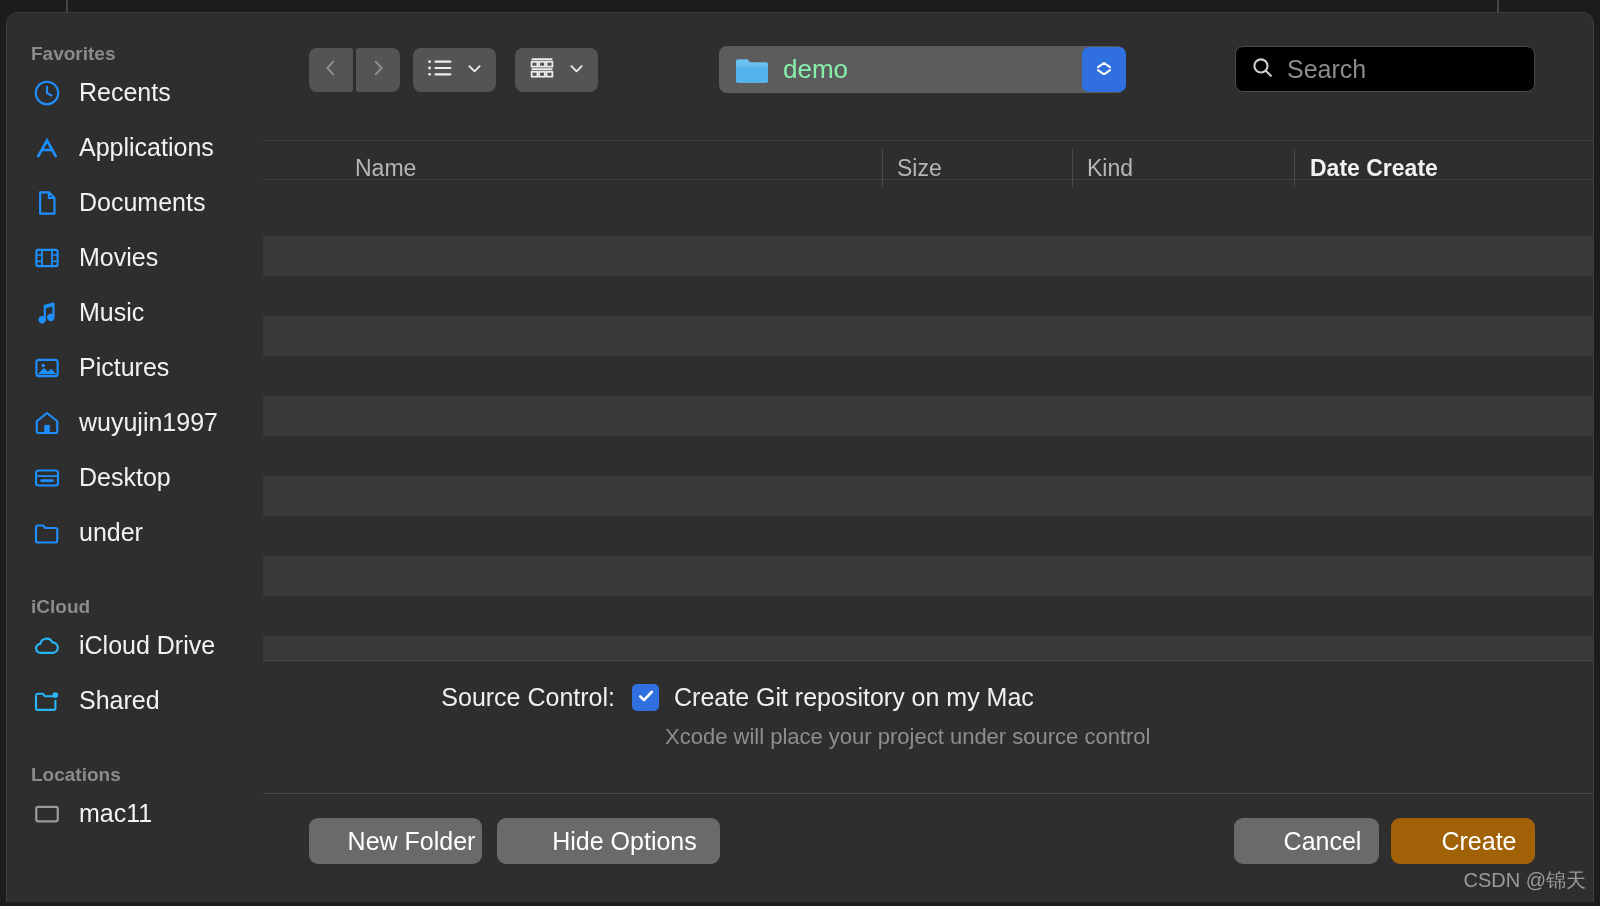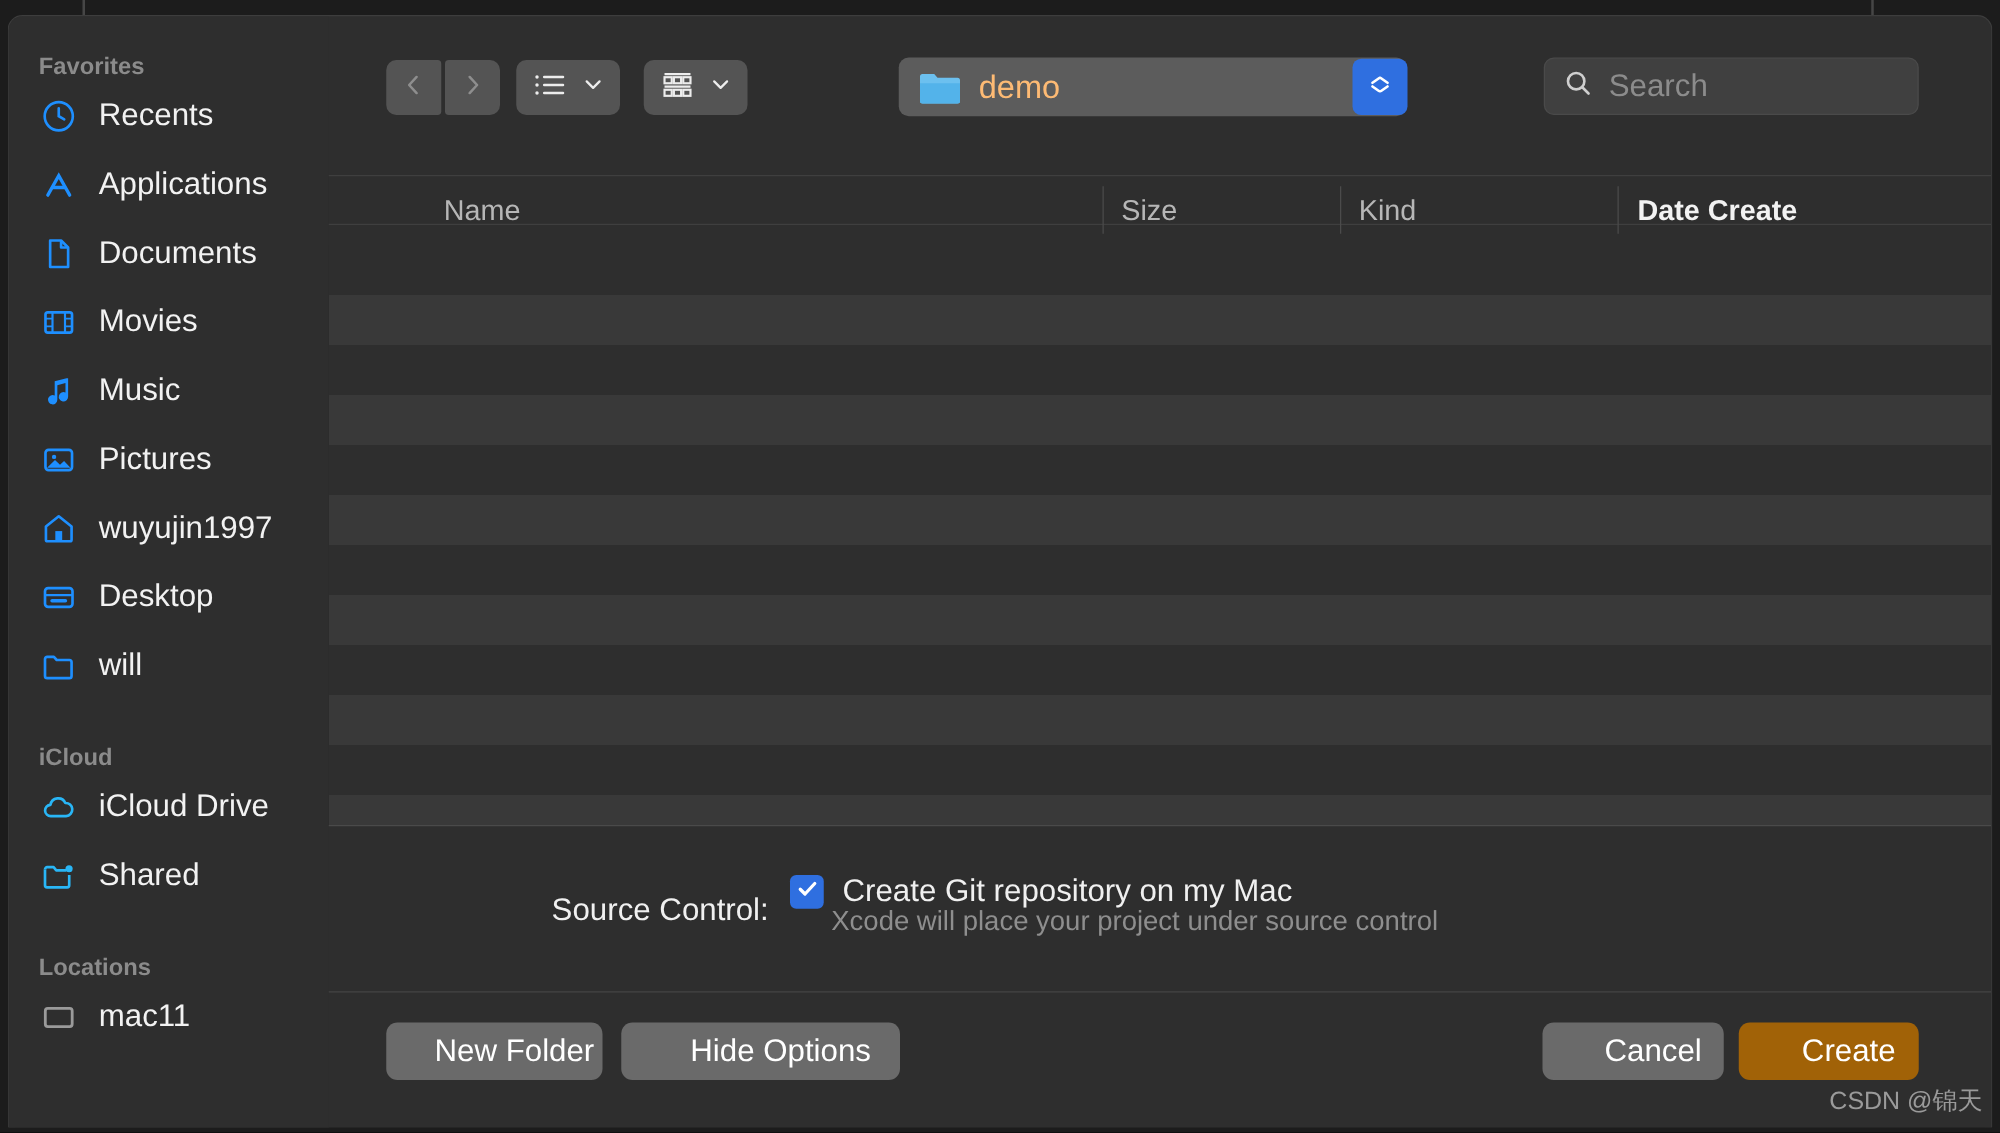--- a/index.html
+++ b/index.html
@@ -77,33 +77,33 @@
   .viewbtn svg.glyph { width: 30px; height: 26px; }
   .viewbtn svg.chev  { width: 19px; height: 19px; }
 
   .pathpopup {
     position: absolute; left: 456px; top: 33px;
     width: 406px; height: 47px;
     background: #5c5c5c; border-radius: 8px;
     display: flex; align-items: center; padding-left: 16px; gap: 14px;
   }
   .pathpopup .folder { width: 34px; height: 28px; flex: 0 0 34px; }
-  .pathpopup .ptext { color: #fdba74; font-size: 26px; }
+  .pathpopup .ptext { color: #86efac; font-size: 26px; }
   .stepper {
     position: absolute; right: -1px; top: 1px;
     width: 44px; height: 45px;
     background: #2f6fe0; border-radius: 7px;
     display: flex; flex-direction: column; align-items: center; justify-content: center; gap: 3px;
   }
   .stepper svg { width: 22px; height: 13px; }
 
   .searchfield {
     position: absolute; left: 972px; top: 33px;
     width: 300px; height: 46px;
-    background: #404040; border: 1px solid #4a4a4a; border-radius: 8px;
+    background: #000000; border: 1px solid #4a4a4a; border-radius: 8px;
     display: flex; align-items: center; padding-left: 14px; gap: 12px;
   }
   .searchfield svg { width: 25px; height: 25px; flex: 0 0 25px; }
   .search-ph { color: #8c8c8c; font-size: 25px; }
 
   
   .colheader {
     position: absolute; left: 256px; top: 127px; right: 0; height: 40px;
     border-top: 1px solid #3f3f3f; border-bottom: 1px solid #3f3f3f;
     background: #2e2e2e;
@@ -115,21 +115,21 @@
 
   
   .filelist { position: absolute; left: 256px; top: 183px; right: 0; height: 464px; background: #2e2e2e; overflow: hidden; }
   .frow { height: 40px; }
   .frow.alt { background: #393939; }
   .list-divider { position: absolute; left: 256px; top: 647px; right: 0; height: 1px; background: #4a4a4a; }
 
   
   .options { position: absolute; left: 256px; top: 648px; right: 0; height: 132px; }
   .sc-row { position: absolute; left: 0; top: 22px; width: 100%; display: flex; align-items: center; }
-  .sc-label { width: 352px; text-align: right; color: #f0f0f0; font-size: 25px; margin-top: 31px; }
+  .sc-label { width: 352px; text-align: right; color: #f0f0f0; font-size: 25px; }
   .checkbox {
     width: 27px; height: 27px; margin-left: 17px;
     background: #2f6fe0; border-radius: 5px;
     display: flex; align-items: center; justify-content: center;
   }
   .checkbox svg { width: 20px; height: 20px; }
   .sc-text { margin-left: 15px; color: #f0f0f0; font-size: 25px; }
   .sc-help { position: absolute; left: 402px; top: 63px; color: #8e8e8e; font-size: 22px; }
 
   .options-divider { position: absolute; left: 256px; top: 780px; right: 0; height: 1px; background: #444; }
@@ -249,21 +249,21 @@
         </span>
         <span class="sb-label">Desktop</span>
       </div>
 
       <div class="sb-item">
         <span class="sb-icon">
           <svg viewBox="0 0 24 24" fill="none" stroke="#1e8fff" stroke-width="1.7" stroke-linejoin="round">
               <path d="M3.2 7.4a1.4 1.4 0 0 1 1.4-1.4h4.3l1.8 2h8.1a1.4 1.4 0 0 1 1.4 1.4v8.8a1.4 1.4 0 0 1-1.4 1.4H4.6a1.4 1.4 0 0 1-1.4-1.4z"></path>
             </svg>
         </span>
-        <span class="sb-label">will</span>
+        <span class="sb-label">under</span>
       </div>
 
       <div class="sb-header" style="padding-top:36px;">iCloud</div>
 
       <div class="sb-item">
         <span class="sb-icon">
           <svg viewBox="0 0 24 24" fill="none" stroke="#29b6f6" stroke-width="1.7" stroke-linejoin="round">
               <path d="M7 17.5a3.6 3.6 0 0 1-.3-7.2 5 5 0 0 1 9.5-1.2 3.9 3.9 0 0 1 .5 8.4z"></path>
             </svg>
         </span>

